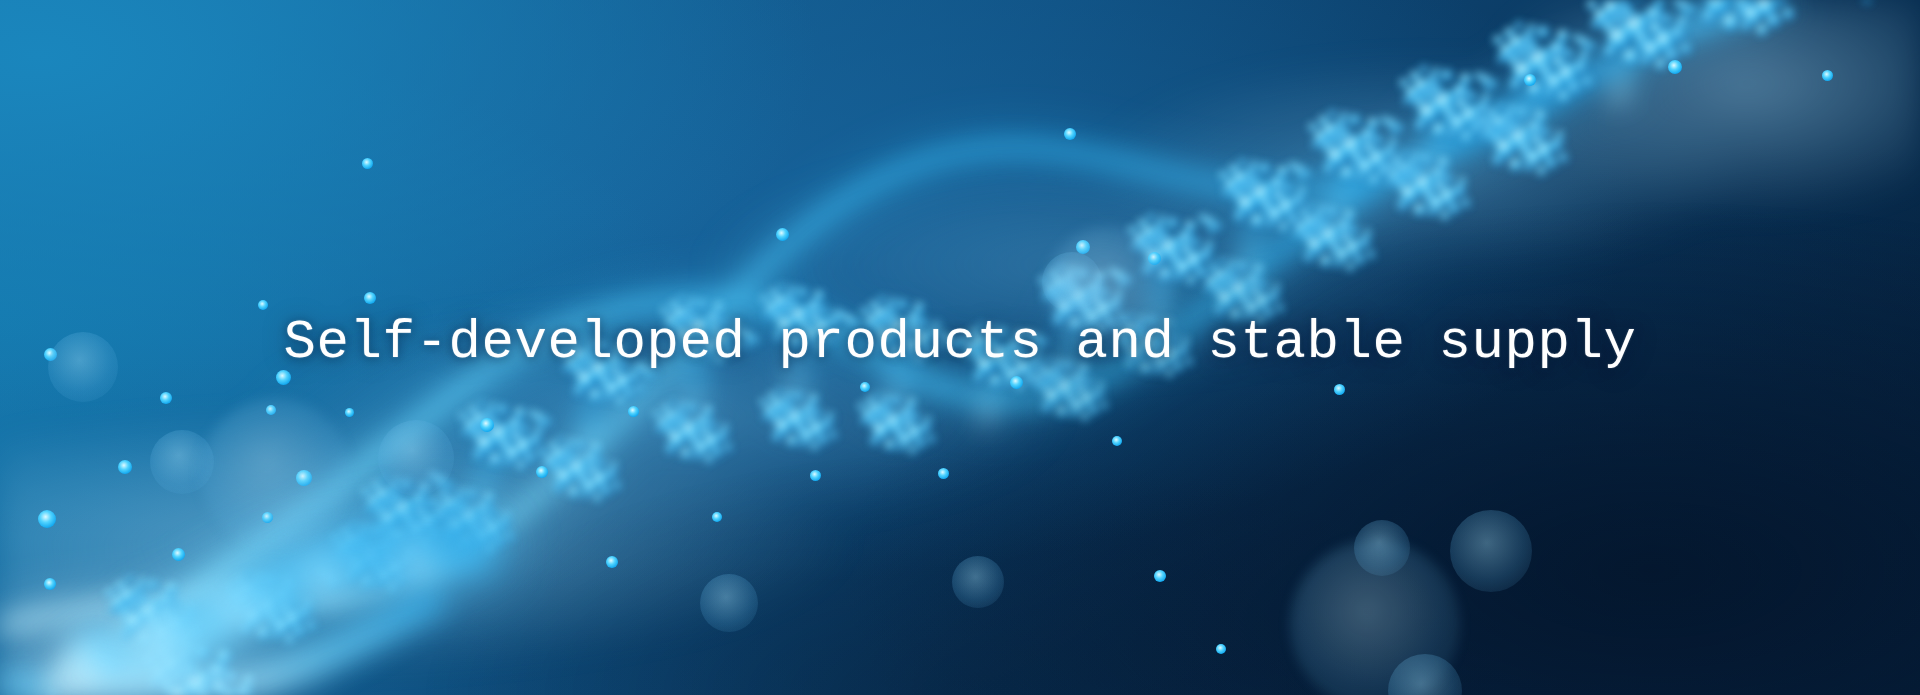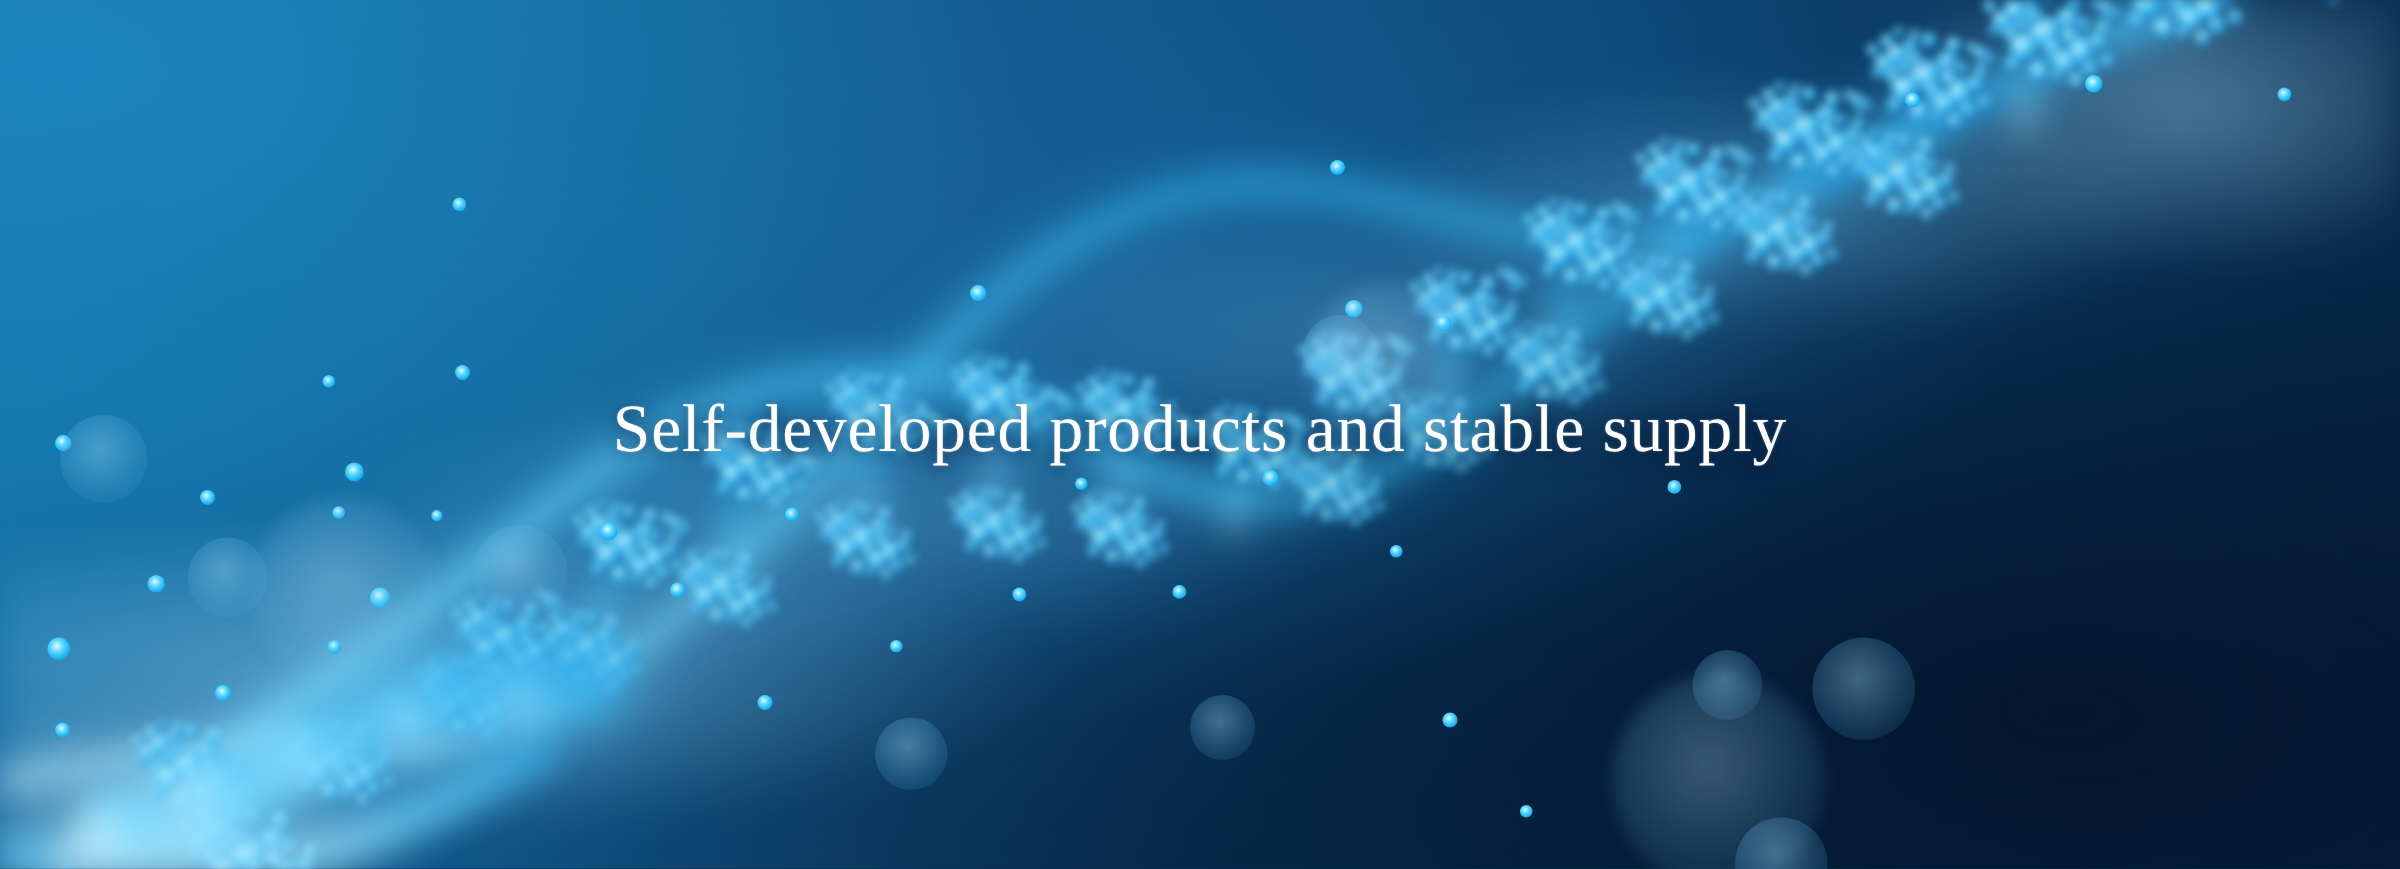--- a/index.html
+++ b/index.html
@@ -86,21 +86,21 @@
   
   .headline-layer {
     position:absolute; inset:0;
     display:flex;
     align-items:center;
     justify-content:center;
     padding-bottom:10px;
   }
   .headline {
     color:#ffffff;
-    font-family:Liberation Serif, serif;
+    font-family:Liberation Mono, monospace;
     font-size:54px;
     font-weight:400;
     letter-spacing:.6px;
     white-space:nowrap;
     text-shadow:
       0 0 2px rgba(255,255,255,.30),
       0 1px 10px rgba(4,28,54,.55),
       0 2px 26px rgba(4,28,54,.40);
   }
 </style>

